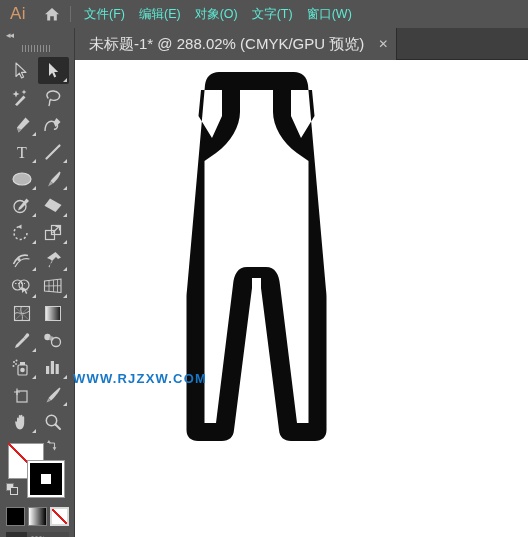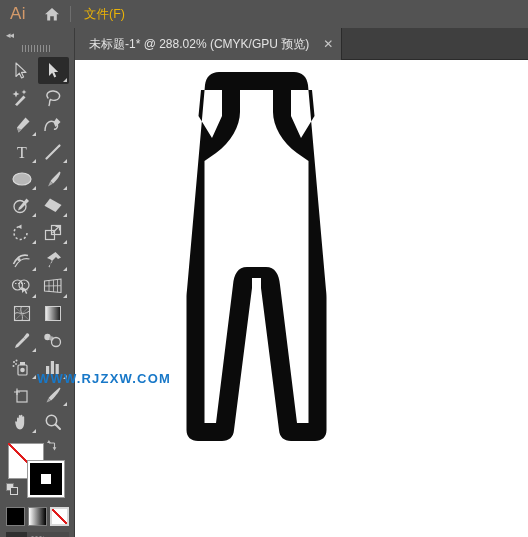--- a/index.html
+++ b/index.html
@@ -23,40 +23,40 @@
     color: #d49a6a; font-size: 17px; font-weight: 400; letter-spacing: .5px;
   }
   #home-btn {
     width: 32px; height: 28px;
     display: flex; align-items: center; justify-content: center;
   }
   #menu-sep {
     width: 1px; height: 16px; background: #6e6e6e; margin: 0 6px 0 2px;
   }
   .menu-item {
-    color: #eab308; font-size: 12.5px; padding: 12px 7px; height: 28px;
+    color: #5eead4; font-size: 12.5px; padding: 12px 7px; height: 28px;
     display: flex; align-items: center; white-space: nowrap;
   }
 
   
   #tabbar {
     position: absolute; left: 75px; top: 28px; width: 453px; height: 32px;
     background: #3f3f3f;
     border-bottom: 1px solid #2b2b2b;
     display: flex; align-items: stretch;
   }
   #doc-tab {
     background: #535353;
     display: flex; align-items: center;
     padding: 0 8px 0 14px;
     border-right: 1px solid #2b2b2b;
     height: 32px;
   }
   #doc-tab-title {
-    color: #e3e3e3; font-size: 12px; white-space: nowrap;
+    color: #e3e3e3; font-size: 15px; white-space: nowrap;
   }
   #tab-close {
     color: #c8c8c8; font-size: 12px; margin-left: 14px; line-height: 1;
   }
 
   
   #toolbar {
     position: absolute; left: 0; top: 28px; width: 75px; height: 509px;
     background: #535353;
     border-right: 1px solid #3b3b3b;
@@ -170,36 +170,41 @@
   #wm-cn {
     font-size: 30px; font-weight: bold; color: #1878c8;
     letter-spacing: 1px; line-height: 1;
     font-family: "DejaVu Sans", sans-serif;
     text-shadow: 0 0 1px rgba(255,255,255,.5);
   }
   #wm-en {
     font-size: 13px; font-weight: bold; color: #1878c8;
     letter-spacing: 1.2px; line-height: 1; margin-top: 3px;
     font-family: "Liberation Sans", sans-serif;
+    margin-left: 36px;
   }
 </style>
 </head>
 <body>
 
 <div id="app">
 
   <div id="menubar">
     <div id="ai-logo">Ai</div>
     <div id="home-btn">
       <svg width="16" height="15" viewBox="0 0 16 15" aria-hidden="true">
         <path d="M8 1 L15 7.2 L12.8 7.2 L12.8 13.5 L9.8 13.5 L9.8 9.2 L6.2 9.2 L6.2 13.5 L3.2 13.5 L3.2 7.2 L1 7.2 Z" fill="#c9c9c9"></path>
       </svg>
     </div>
     <div id="menu-sep"></div>
     <div class="menu-item">文件(F)</div>
+    <div class="menu-item">编辑(E)</div>
+    <div class="menu-item">对象(O)</div>
+    <div class="menu-item">文字(T)</div>
+    <div class="menu-item">窗口(W)</div>
   </div>
 
   <div id="tabbar">
     <div id="doc-tab">
       <span id="doc-tab-title">未标题-1* @ 288.02% (CMYK/GPU 预览)</span>
       <span id="tab-close">✕</span>
     </div>
   </div>
 
   <div id="toolbar">

